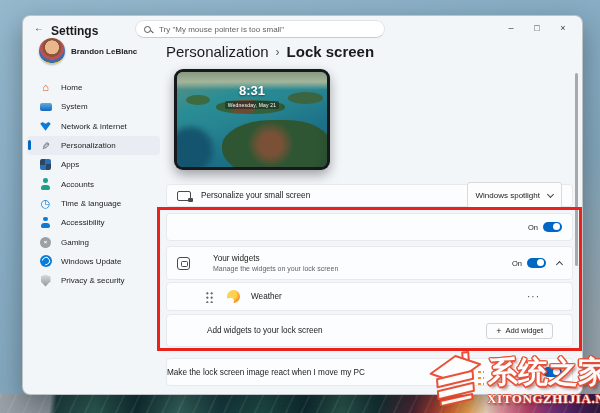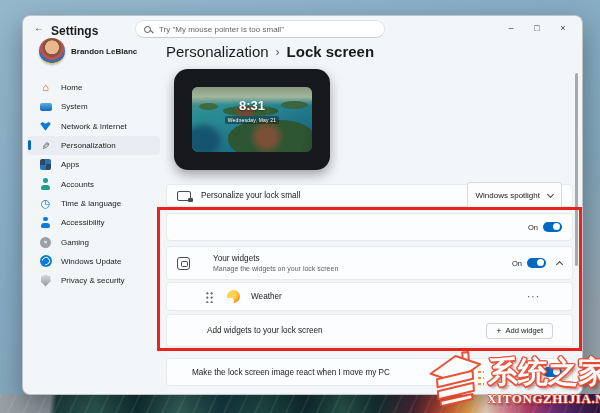--- a/index.html
+++ b/index.html
@@ -66,21 +66,21 @@
   .ic-update{width:12px;height:12px;border-radius:50%;background:#0a7cd8;display:flex;align-items:center;justify-content:center}
   .ic-update::before{content:"";width:6px;height:6px;border:1.3px solid #fff;border-left-color:transparent;border-radius:50%;transform:rotate(-35deg)}
 
   
   .breadcrumb{position:absolute;left:143px;top:27px;display:flex;align-items:center;gap:7px}
   .bc-parent{font-size:15px;color:#1b1b1b;cursor:pointer}
   .bc-sep{font-size:12px;color:#5a5a5a}
   .bc-current{font-size:15px;font-weight:700;color:#1b1b1b}
 
   
-  .device{position:absolute;left:151px;top:53px;width:156px;height:101px;background:#17181b;border-radius:14px;padding:18px;
+  .device{position:absolute;left:151px;top:53px;width:156px;height:101px;background:#17181b;border-radius:9px;padding:3px;
     box-shadow:0 5px 12px rgba(0,0,0,.35)}
   .screen{position:relative;width:100%;height:100%;border-radius:6px;overflow:hidden;
     background:linear-gradient(160deg,#8fae9e 0%,#4f8f85 10%,#2a8d95 28%,#278591 45%,#1d7287 68%,#175f78 100%)}
   .hills{position:absolute;top:0;left:0;right:0;height:18px;
     background:linear-gradient(#87997f,#a3b59b 55%,rgba(163,181,155,0))}
   .blob{position:absolute;filter:blur(.4px)}
   .i1{left:6%;top:24%;width:16%;height:11%;border-radius:50%;background:#3c6b40}
   .i2{left:26%;top:29%;width:46%;height:15%;border-radius:45%;
       background:radial-gradient(circle at 40% 50%,#6d4b33 0 20%,#33613a 32% 70%,#2c5733)}
   .i3{left:74%;top:21%;width:23%;height:13%;border-radius:50%;background:#3a6540}
@@ -111,21 +111,21 @@
   .ic-lockscreen{width:14px;height:10px;border:1.3px solid #4a4a4a;border-radius:2px;position:relative;flex:0 0 auto}
   .ic-lockscreen::after{content:"";position:absolute;right:-2.5px;bottom:-2.5px;width:4.5px;height:4px;background:#4a4a4a;border-radius:1px}
   .ic-widgets{width:13px;height:13px;border:1.3px solid #4a4a4a;border-radius:3px;position:relative;flex:0 0 auto}
   .ic-widgets::after{content:"";position:absolute;right:1.5px;bottom:1.5px;width:4.5px;height:4.5px;border:1.1px solid #4a4a4a;border-radius:1.5px}
 
   .r1{top:168px;height:23px;gap:10px}
   .r2{top:197px;height:28px;padding-left:14px}
   .rw{top:230px;height:34px;gap:23px}
   .rwe{top:266px;height:29px;padding-left:38px;gap:0}
   .radd{top:298px;height:33px;padding-left:40px}
-  .rre{top:342px;height:28px;padding-left:25px}
+  .rre{top:342px;height:28px;padding-left:0}
 
   .drag{width:9px;height:13px;margin-right:13px;cursor:grab;
     background-image:radial-gradient(circle,#5f6368 1px,transparent 1.2px);background-size:4.5px 4.5px;background-position:0 1px}
   .wx-ico{width:13px;height:13px;border-radius:50%;margin-right:11px;position:relative;flex:0 0 auto;
     background:radial-gradient(circle at 38% 35%,#ffd34d 0 35%,#f7941e 70%)}
   .wx-ico::after{content:"";position:absolute;left:-1px;bottom:-1px;width:8px;height:6px;border-radius:5px;background:#fdfdfd}
   .more{font-size:10px;color:#444;letter-spacing:1px;cursor:pointer;line-height:4px}
   .addbtn{display:flex;align-items:center;gap:4px;height:16px;padding:0 9px;border:1px solid #d0d2d4;border-radius:3px;
     background:#fdfdfe;cursor:pointer}
   .addbtn .plus{font-size:9px;color:#1b1b1b}
@@ -255,21 +255,21 @@
       <div class="blob ibig"></div>
       <div class="pv-time">8:31</div>
       <div class="pv-date">
           <span>Wednesday, May 21</span>
         </div>
     </div>
   </div>
 
   <div class="card r1">
     <span class="ic-lockscreen"></span>
-    <span class="row-label">Personalize your lock small</span>
+    <span class="row-label">Personalize your small screen</span>
     <div class="right">
       <div class="dropdown">
         <span class="val">Windows spotlight</span>
         <span class="chev down"></span>
       </div>
     </div>
   </div>
 
   <div class="card r2">
     <div class="right">

